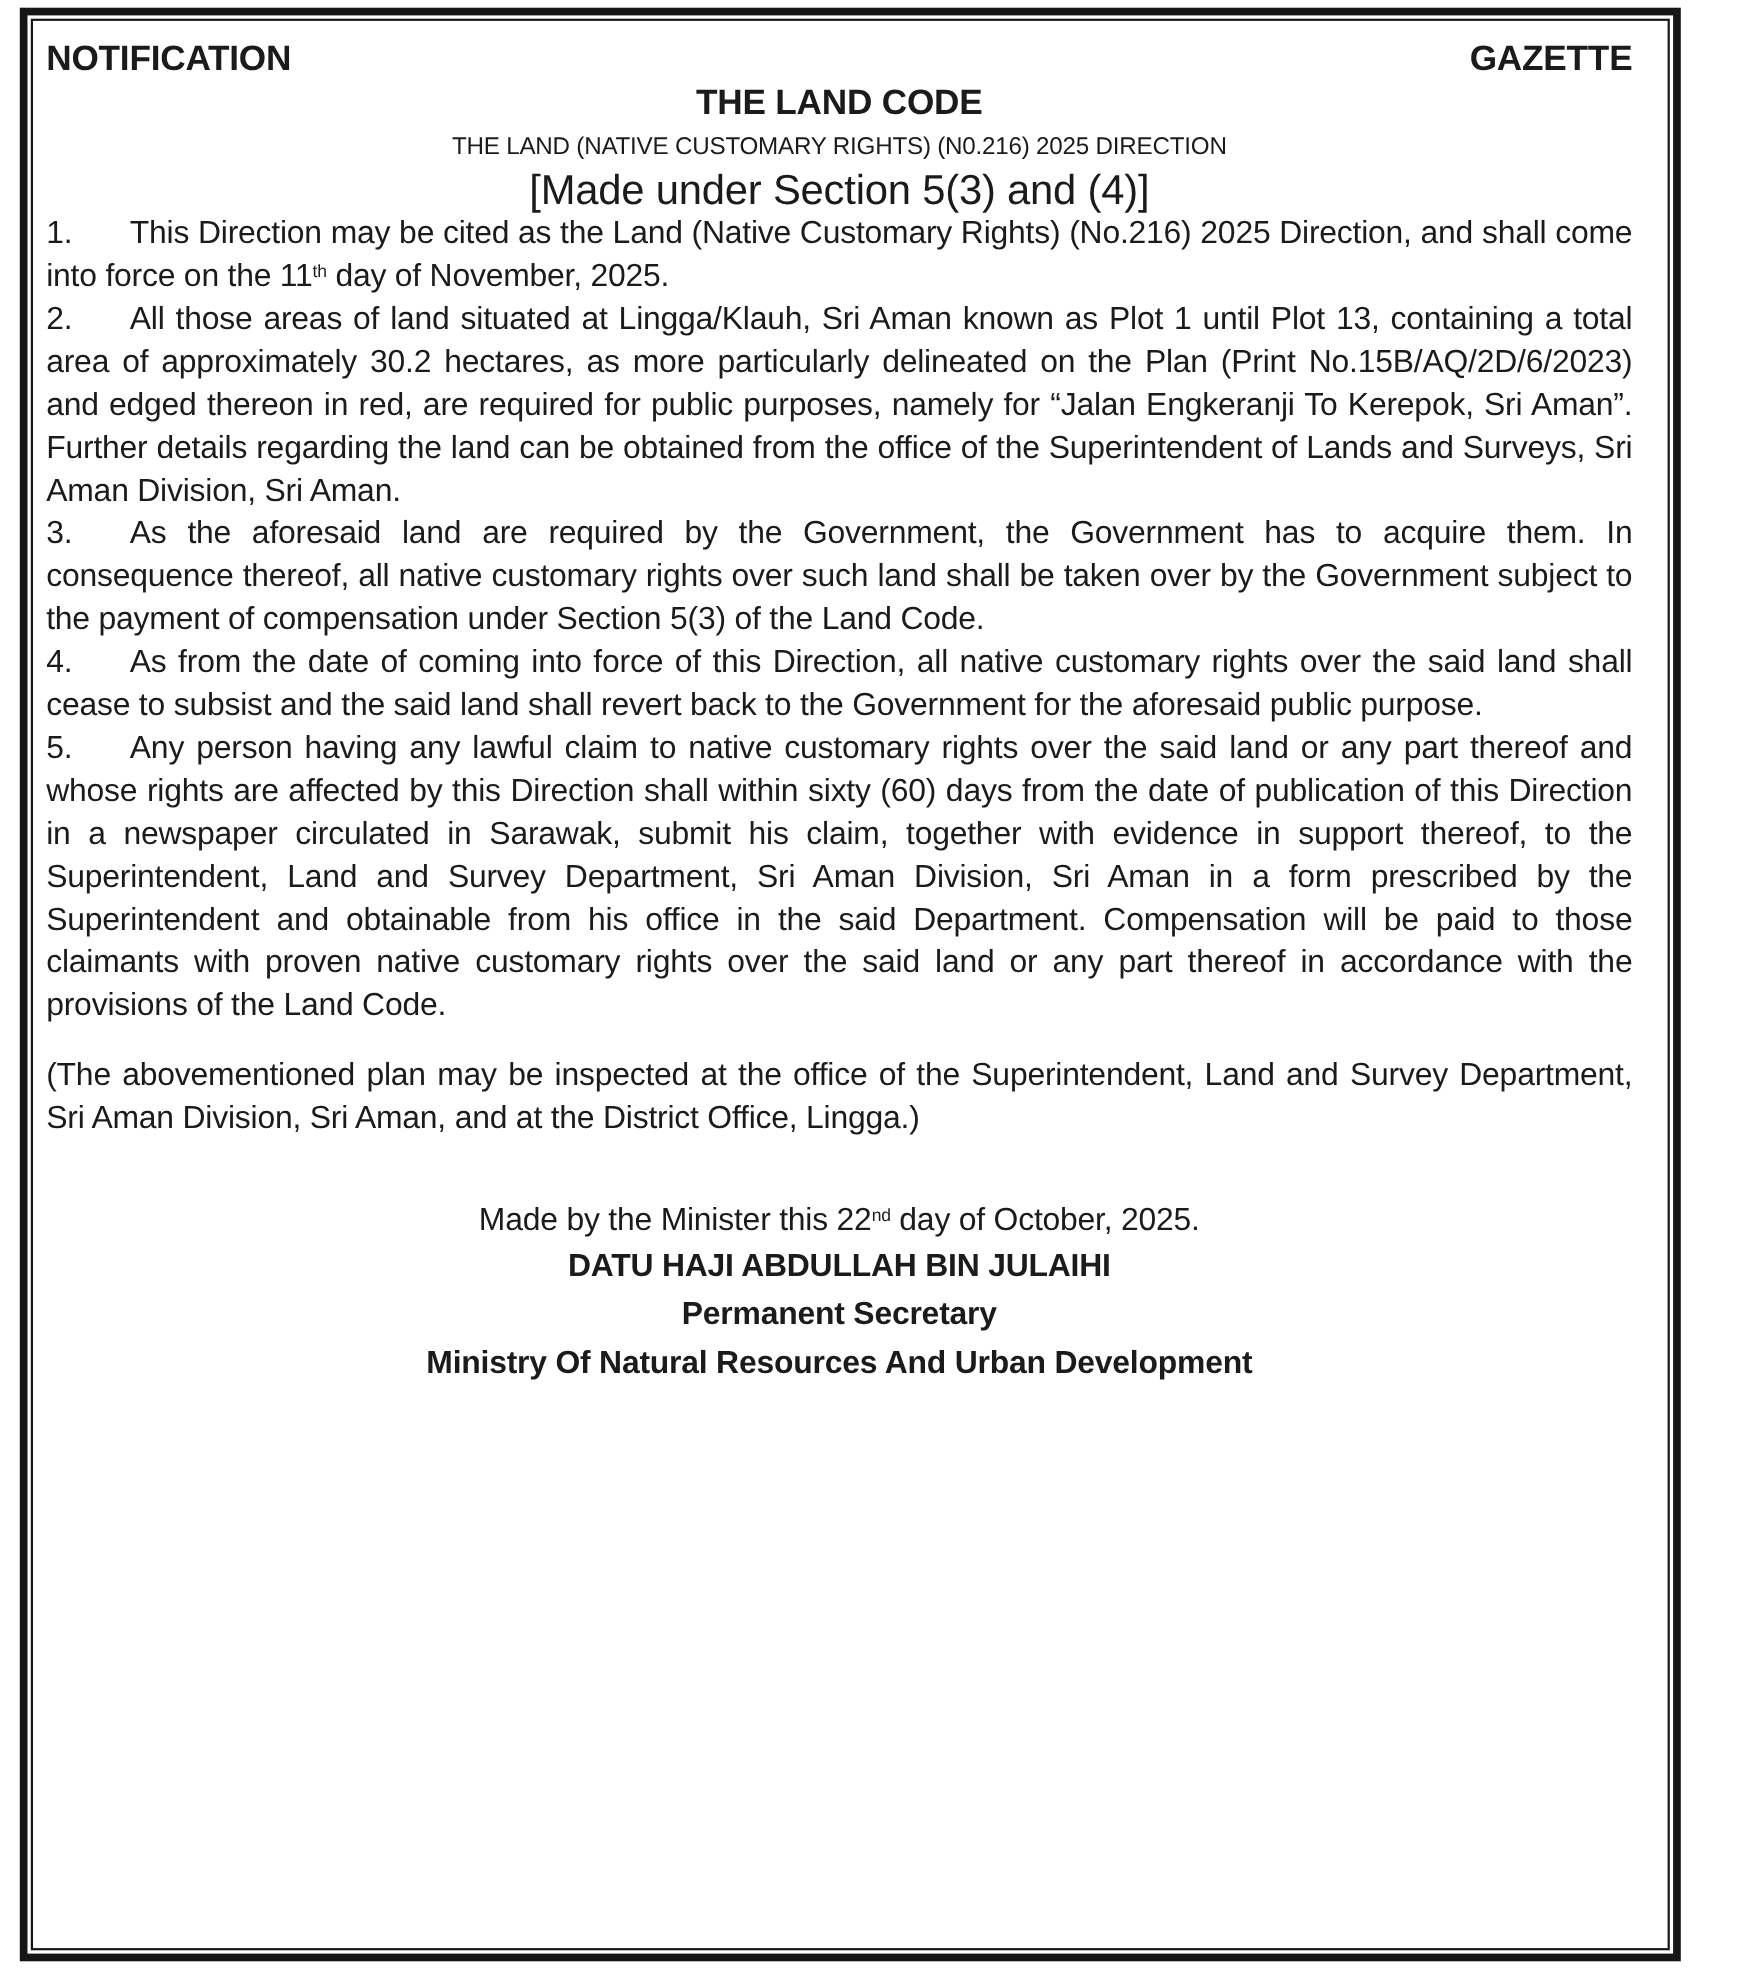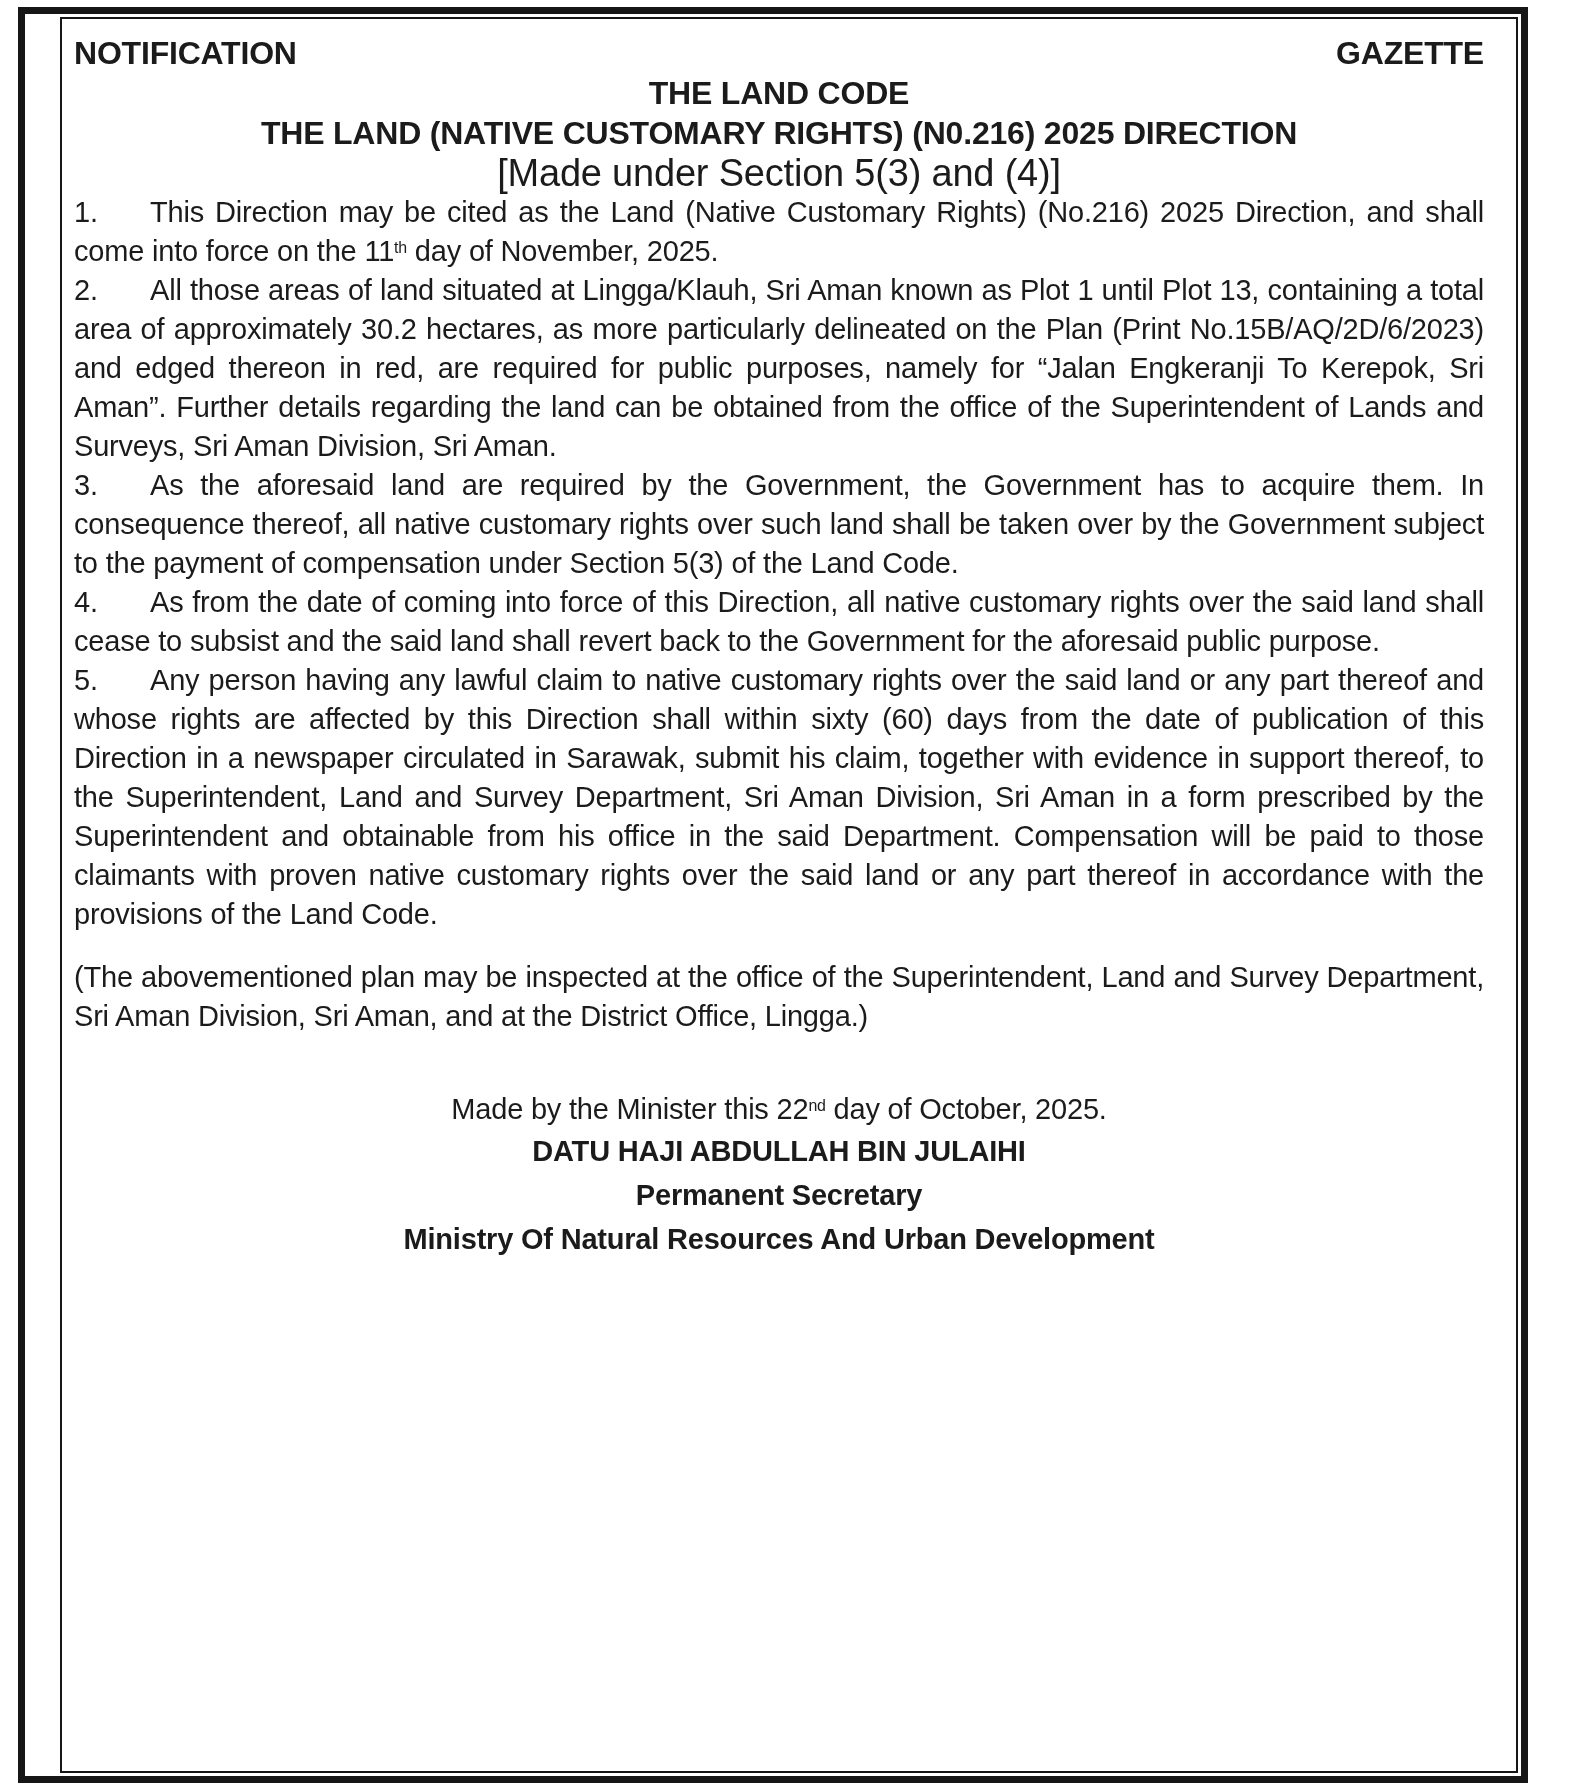--- a/index.html
+++ b/index.html
@@ -16,21 +16,20 @@
     overflow: hidden;
   }
   .frame-outer {
     position: absolute;
     left: 18px;
     top: 7px;
     width: 1510px;
     height: 1776px;
     box-sizing: border-box;
     border: 7px solid #161616;
-    padding-left: 32px;
   }
   .frame-inner {
     box-sizing: border-box;
     margin: 3px;
     height: calc(100% - 6px);
     border: 2px solid #161616;
   }
   .content {
     box-sizing: border-box;
     height: 100%;
@@ -48,22 +47,22 @@
     font-size: 32px;
     line-height: 40px;
   }
   .title-block { text-align: center; }
   .title-main {
     font-weight: bold;
     font-size: 32px;
     line-height: 40px;
   }
   .title-sub {
-    font-weight: bold;
-    font-size: 32px;
+    font-weight: normal;
+    font-size: 22px;
     line-height: 40px;
   }
   .title-made-under {
     font-weight: normal;
     font-size: 38px;
     line-height: 40px;
   }
   .intro-para {
     margin-top: 26px;
     text-align: justify;

